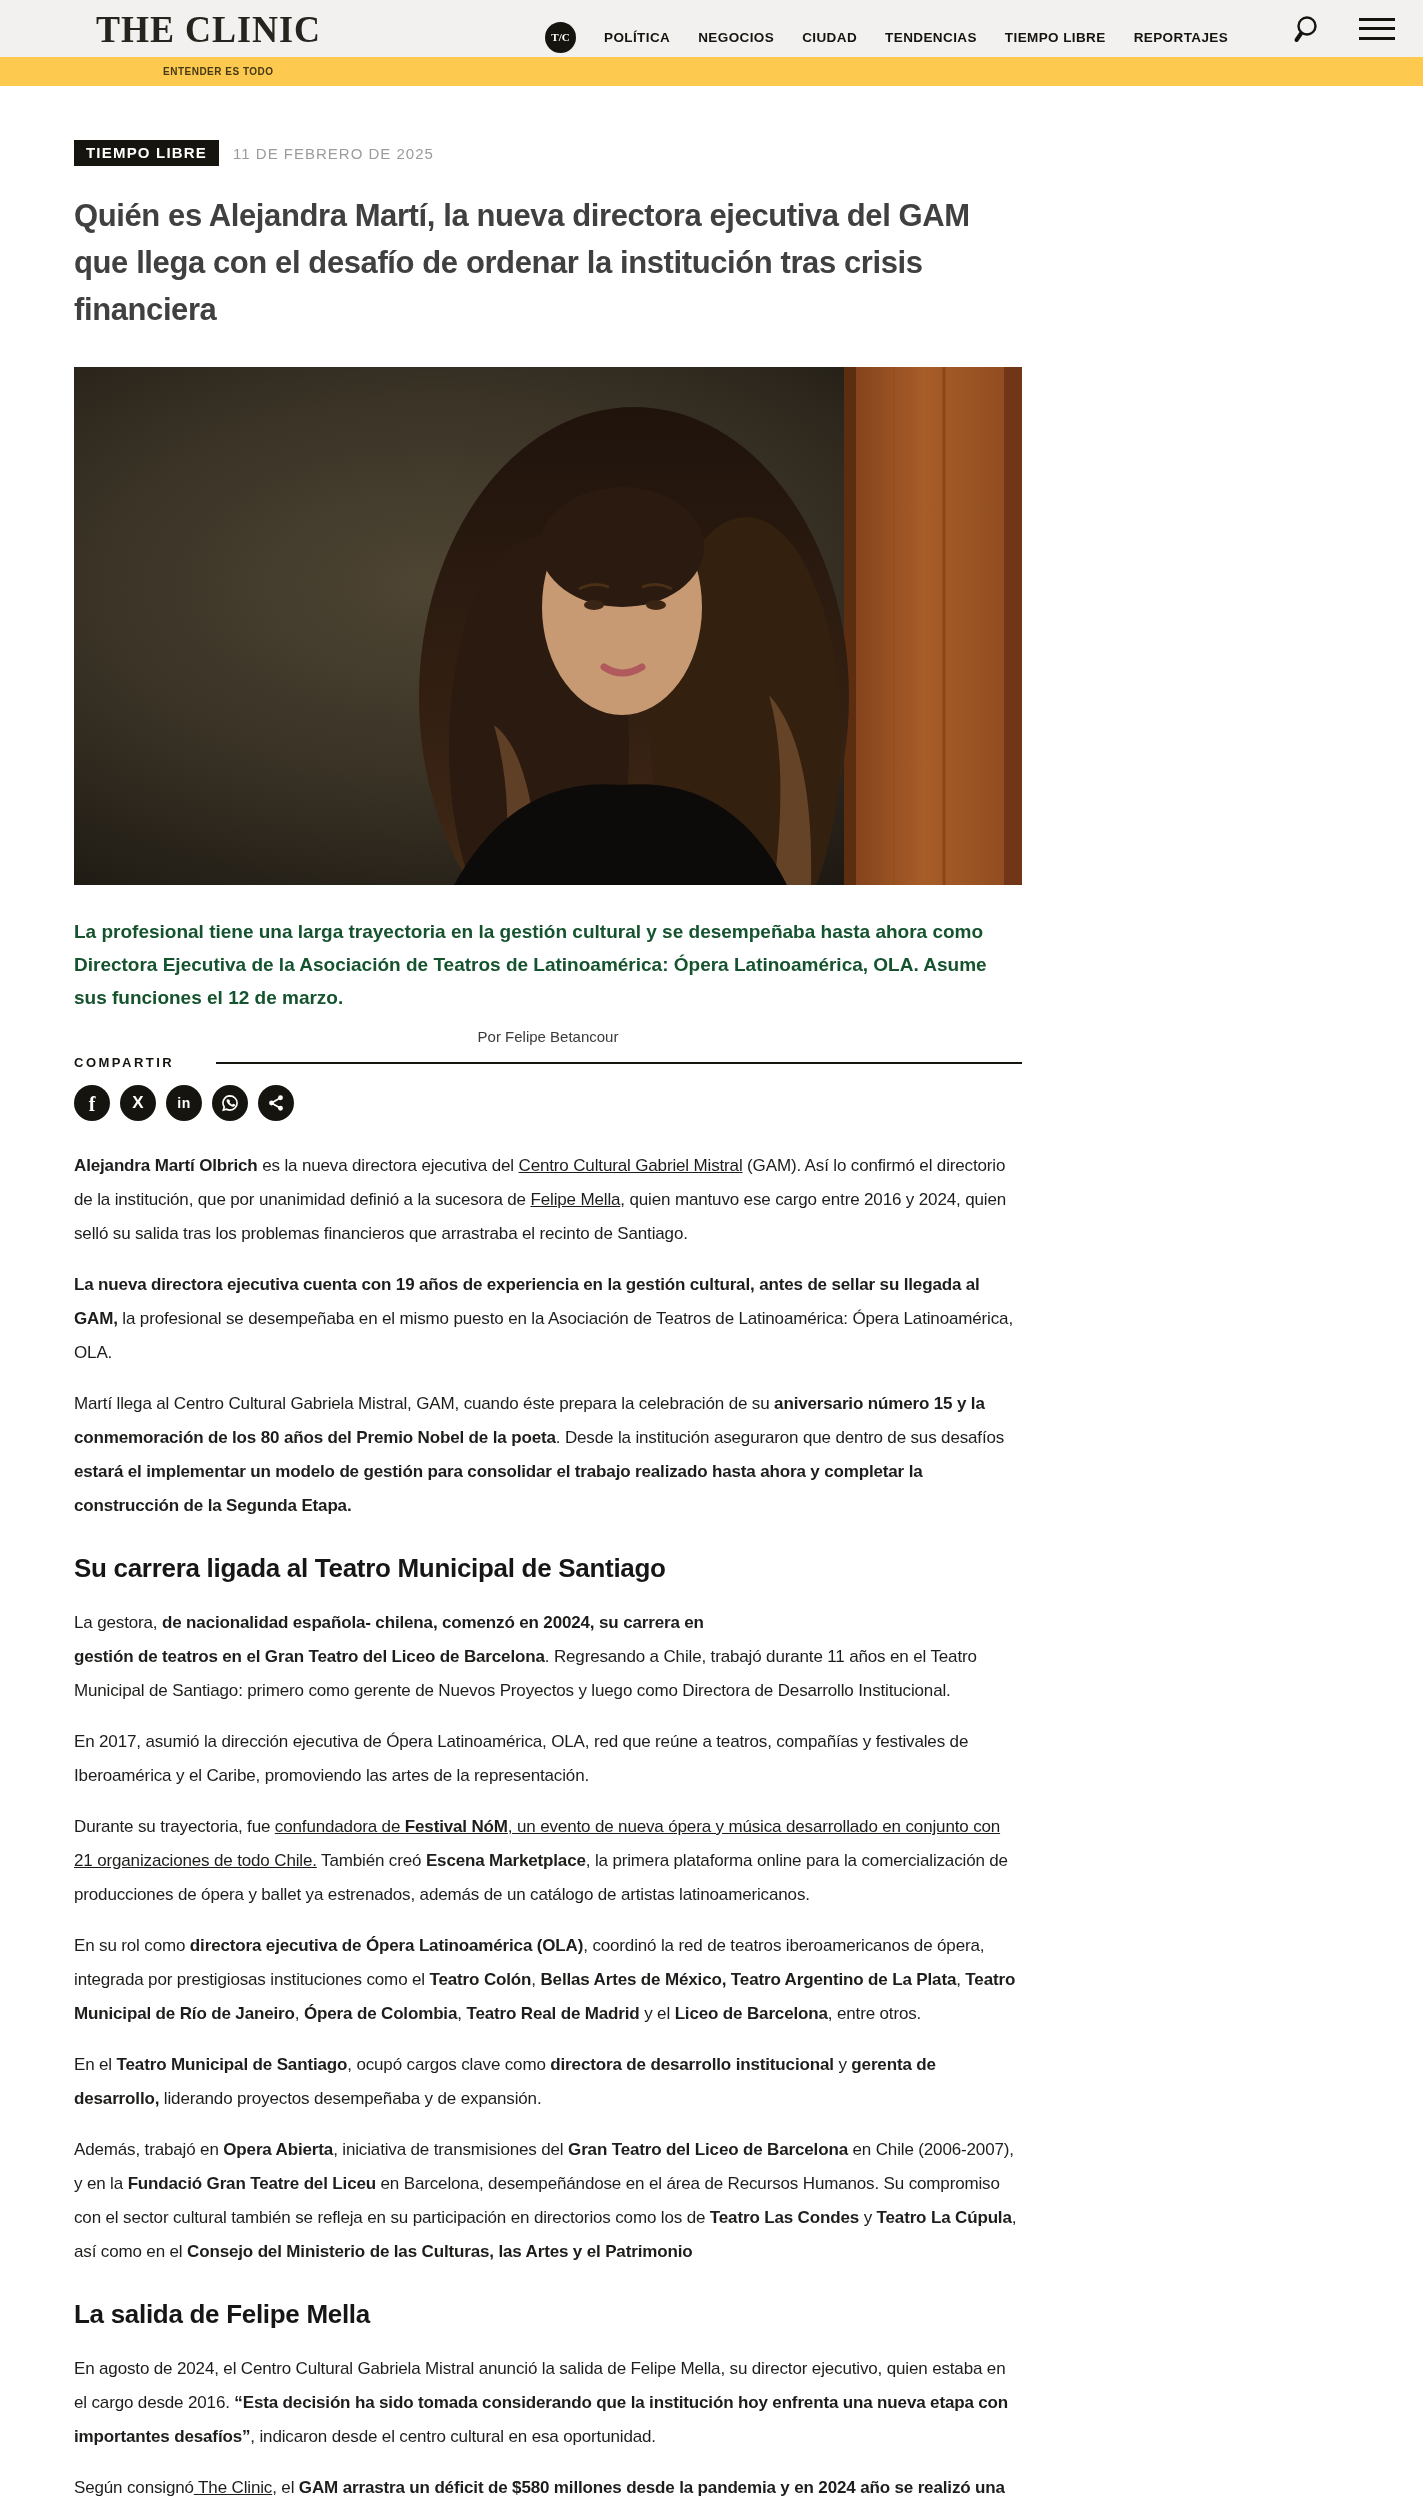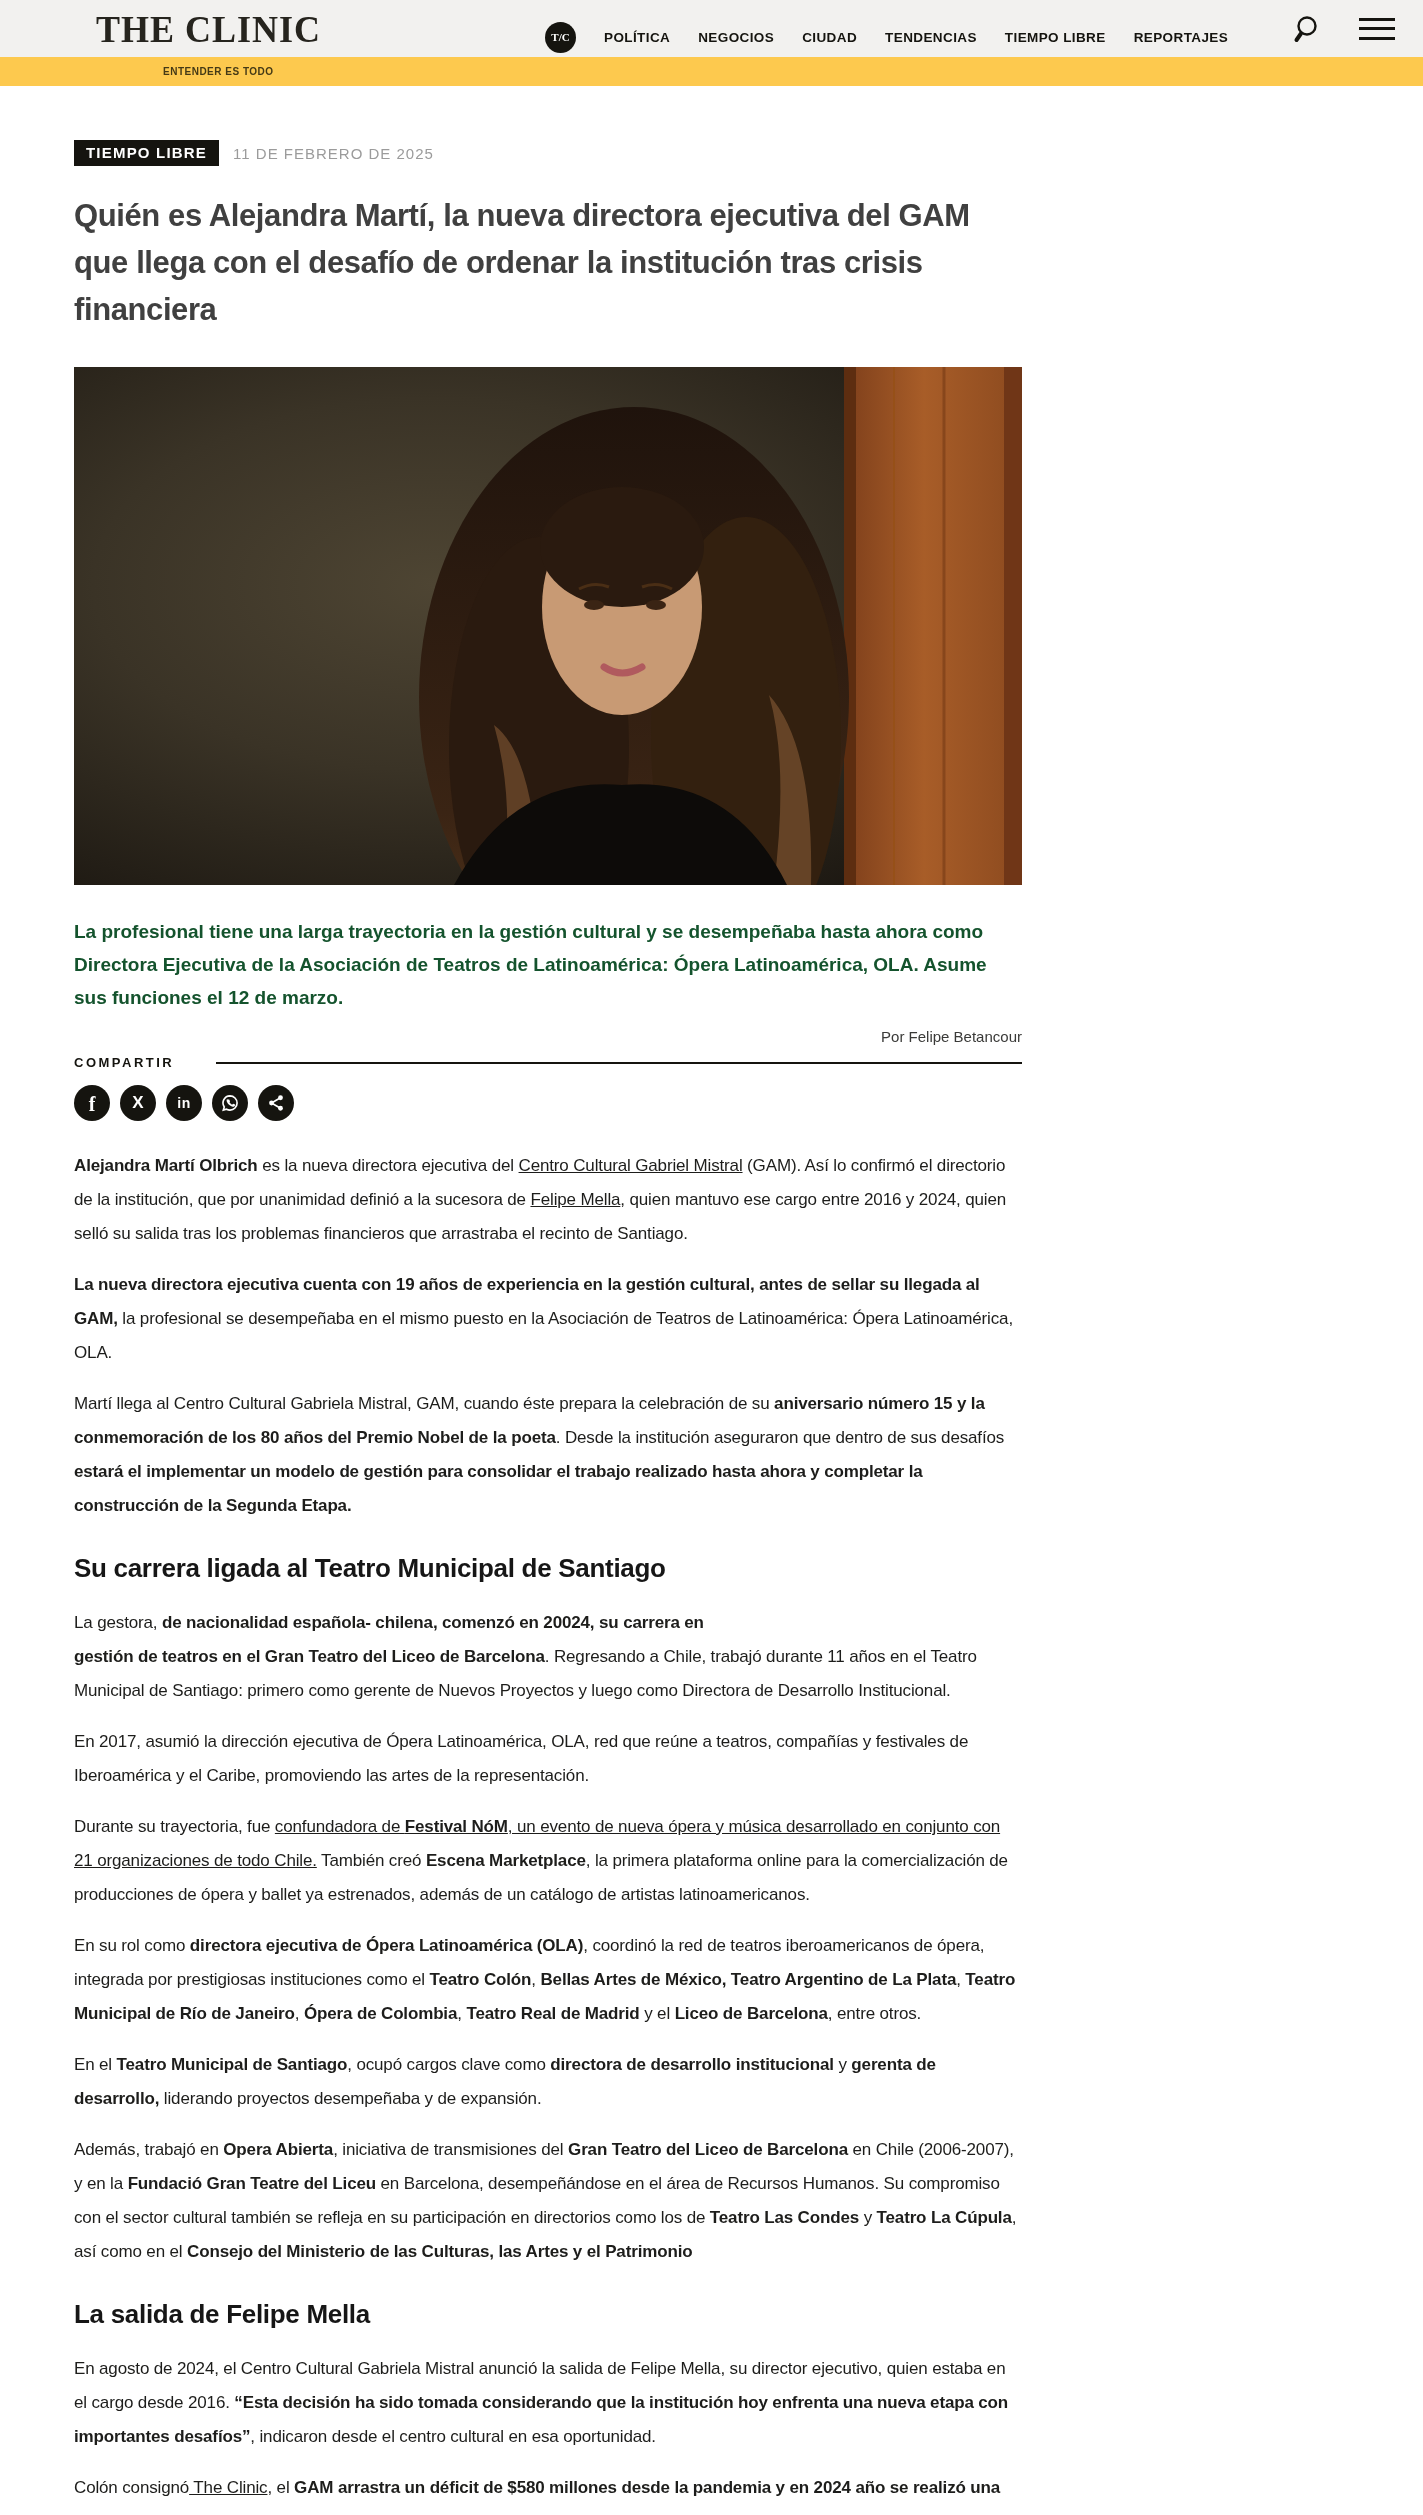--- a/index.html
+++ b/index.html
@@ -49,21 +49,21 @@
 
   h1.article-title {
     margin-top:26px; font-size:31px; line-height:47px; font-weight:700;
     letter-spacing:-.4px; color:#404040;
   }
 
   figure.hero { margin-top:34px; width:948px; height:518px; overflow:hidden; }
   figure.hero svg { display:block; }
 
   .deck { margin-top:30px; font-size:19px; line-height:33px; font-weight:700; color:#14532d; }
-  .byline { margin-top:14px; text-align:right; font-size:15px; color:#3a3a38; }
+  .byline { margin-top:14px; text-align:center; font-size:15px; color:#3a3a38; }
 
   .share-row { margin-top:10px; display:flex; align-items:center; }
   .share-label { font-size:13px; font-weight:700; letter-spacing:2.5px; color:#15140f; }
   .share-line { flex:1; height:2px; background:#15140f; margin-left:42px; }
   .share-icons { margin-top:15px; display:flex; gap:10px; }
   .sicon {
     width:36px; height:36px; border-radius:50%; background:#15140f; color:#fff;
     display:flex; align-items:center; justify-content:center; cursor:pointer; border:none;
   }
   .sicon .glyph-f  { font-family:"Liberation Serif", serif; font-size:20px; font-weight:700; margin-top:2px; }
@@ -215,21 +215,21 @@
       <p><span>Martí llega al Centro Cultural Gabriela Mistral, GAM, cuando éste prepara la celebración de su </span><span class="b">aniversario número 15 y la conmemoración de los 80 años del Premio Nobel de la poeta</span><span>. Desde la institución aseguraron que dentro de sus desafíos </span><span class="b">estará el implementar un modelo de gestión para consolidar el trabajo realizado hasta ahora  y completar la construcción de la Segunda Etapa.</span></p>
       <h2>Su carrera ligada al Teatro Municipal de Santiago</h2>
       <p><span>La gestora, </span><span class="b">de nacionalidad española- chilena, comenzó en 20024, su carrera en</span><br><span class="b">gestión de teatros en el Gran Teatro del Liceo de Barcelona</span><span>. Regresando a Chile, trabajó durante 11 años en el Teatro Municipal de Santiago: primero como gerente de Nuevos Proyectos y luego como Directora de Desarrollo Institucional.</span></p>
       <p><span>En 2017, asumió la dirección ejecutiva de Ópera Latinoamérica, OLA, red que reúne a teatros, compañías y festivales de Iberoamérica y el Caribe, promoviendo las artes de la representación.</span></p>
       <p><span>Durante su trayectoria, fue </span><a class="u">confundadora de </a><a class="b u">Festival NóM</a><a class="u">, un evento de nueva ópera y música desarrollado en conjunto con 21 organizaciones de todo Chile.</a><span> También creó </span><span class="b">Escena Marketplace</span><span>, la primera plataforma online para la comercialización de producciones de ópera y ballet ya estrenados, además de un catálogo de artistas latinoamericanos.</span></p>
       <p><span>En su rol como </span><span class="b">directora ejecutiva de Ópera Latinoamérica (OLA)</span><span>, coordinó la red de teatros iberoamericanos de ópera, integrada por prestigiosas instituciones como el </span><span class="b">Teatro Colón</span><span>, </span><span class="b">Bellas Artes de México, Teatro Argentino de La Plata</span><span>, </span><span class="b">Teatro Municipal de Río de Janeiro</span><span>, </span><span class="b">Ópera de Colombia</span><span>, </span><span class="b">Teatro Real de Madrid</span><span> y el </span><span class="b">Liceo de Barcelona</span><span>, entre otros.</span></p>
       <p><span>En el </span><span class="b">Teatro Municipal de Santiago</span><span>, ocupó cargos clave como </span><span class="b">directora de desarrollo institucional</span><span> y </span><span class="b">gerenta de desarrollo,</span><span> liderando proyectos desempeñaba y de expansión.</span></p>
       <p><span>Además, trabajó en </span><span class="b">Opera Abierta</span><span>, iniciativa de transmisiones del </span><span class="b">Gran Teatro del Liceo de Barcelona</span><span> en Chile (2006-2007), y en la </span><span class="b">Fundació Gran Teatre del Liceu</span><span> en Barcelona, desempeñándose en el área de Recursos Humanos. Su compromiso con el sector cultural también se refleja en su participación en directorios como los de </span><span class="b">Teatro Las Condes</span><span> y </span><span class="b">Teatro La Cúpula</span><span>, así como en el </span><span class="b">Consejo del Ministerio de las Culturas, las Artes y el Patrimonio</span></p>
       <h2>La salida de Felipe Mella</h2>
       <p><span>En agosto de 2024, el Centro Cultural Gabriela Mistral anunció la salida de Felipe Mella, su director ejecutivo, quien estaba en el cargo desde 2016. </span><span class="b">“Esta decisión ha sido tomada considerando que la institución hoy enfrenta una nueva etapa con importantes desafíos”</span><span>, indicaron desde el centro cultural en esa oportunidad.</span></p>
-      <p><span>Colón consignó</span><a class="u"> The Clinic</a><span>, el </span><span class="b">GAM arrastra un déficit de $580 millones desde la pandemia y en 2024 año se realizó una auditoría financiera desde el Ministerio de Culturas.</span></p>
+      <p><span>Según consignó</span><a class="u"> The Clinic</a><span>, el </span><span class="b">GAM arrastra un déficit de $580 millones desde la pandemia y en 2024 año se realizó una auditoría financiera desde el Ministerio de Culturas.</span></p>
     </div>
 
   <a class="back-link">Volver al Home</a>
 
   <div class="topics-row">
     <span class="topics-label">TEMAS RELEVANTES</span>
 
   </div>
 
   

